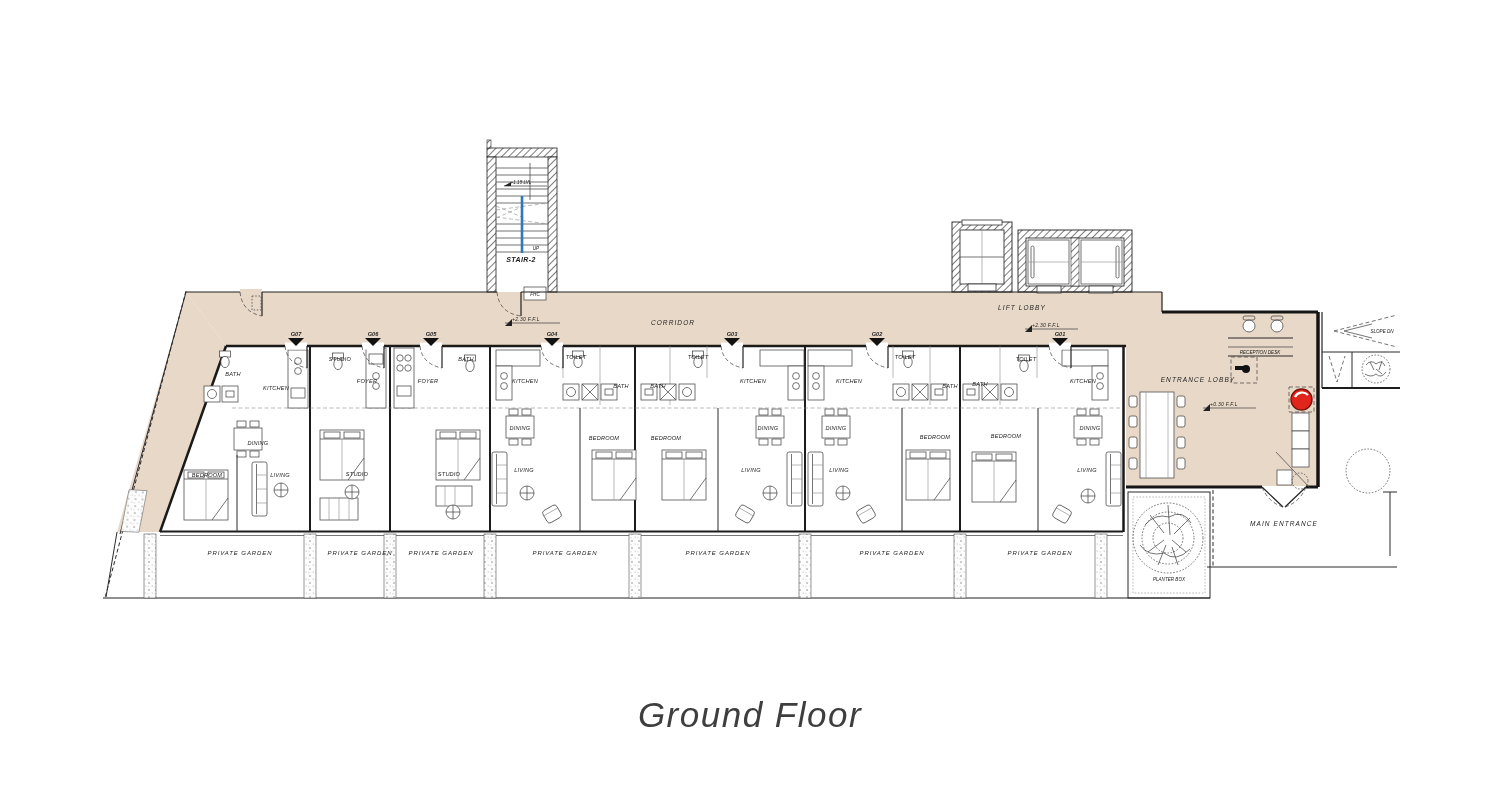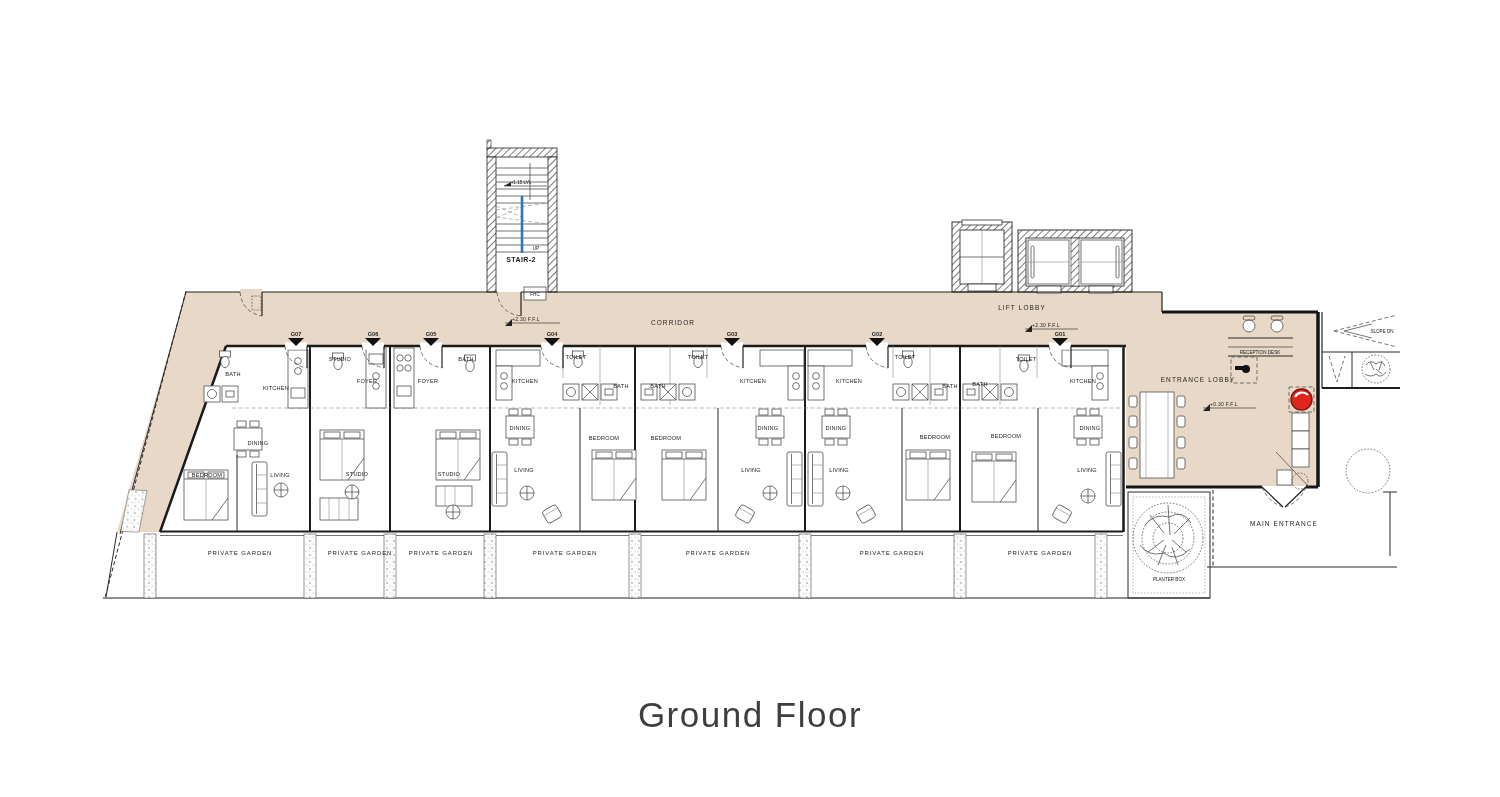--- a/index.html
+++ b/index.html
@@ -1,17 +1,17 @@
 <!DOCTYPE html>
 <html><head>
 <meta charset="utf-8">
 <style>
   html,body{margin:0;padding:0;background:#fff;}
   #stage{position:relative;width:1500px;height:797px;background:#ffffff;overflow:hidden;
-         font-family:"Liberation Sans",sans-serif;}
+         font-family:"Liberation Sans",sans-serif;font-style:italic;}
   svg text{font-family:"Liberation Sans",sans-serif;fill:#1d1d1d;}
   .room   {font-size:5.6px;text-anchor:middle;letter-spacing:.2px;}
   .unitno {font-size:5.6px;text-anchor:middle;font-weight:700;}
   .garden {font-size:6px;text-anchor:middle;letter-spacing:.9px;}
   .area   {font-size:6.5px;text-anchor:middle;letter-spacing:1.1px;}
   .lvl    {font-size:5px;text-anchor:start;letter-spacing:.3px;}
   .tiny   {font-size:4.6px;text-anchor:middle;}
   .stairt {font-size:7px;font-weight:700;text-anchor:middle;letter-spacing:.4px;}
   .title  {font-size:35px;fill:#3e3e3e;text-anchor:middle;letter-spacing:1.5px;font-weight:500;}
   .w35{stroke:#141414;stroke-width:3.5;fill:none}

